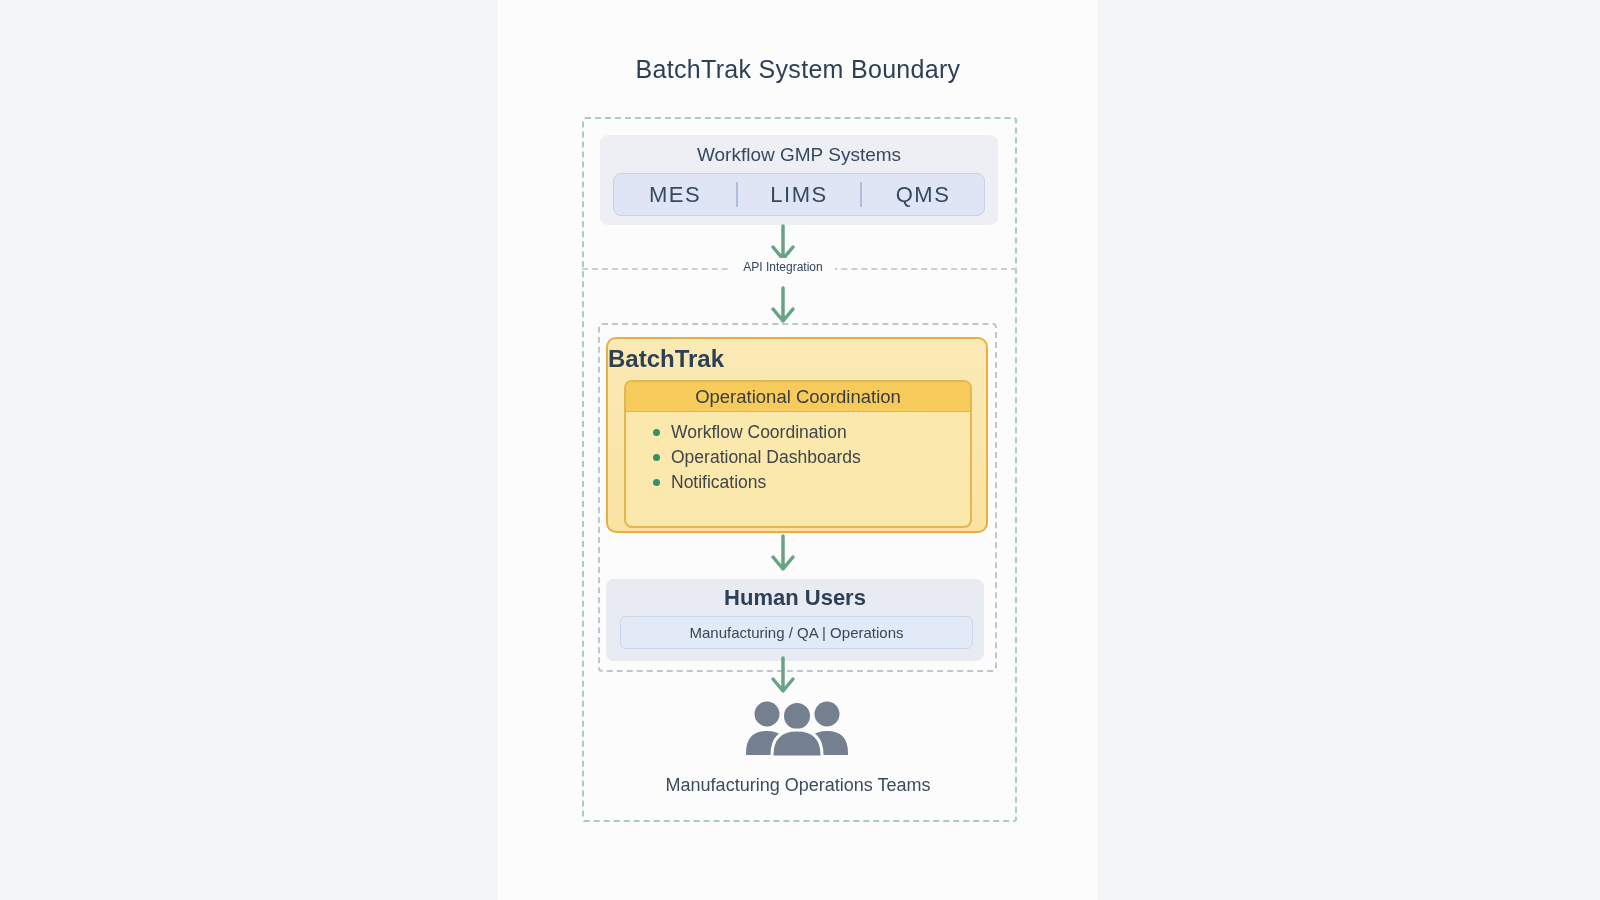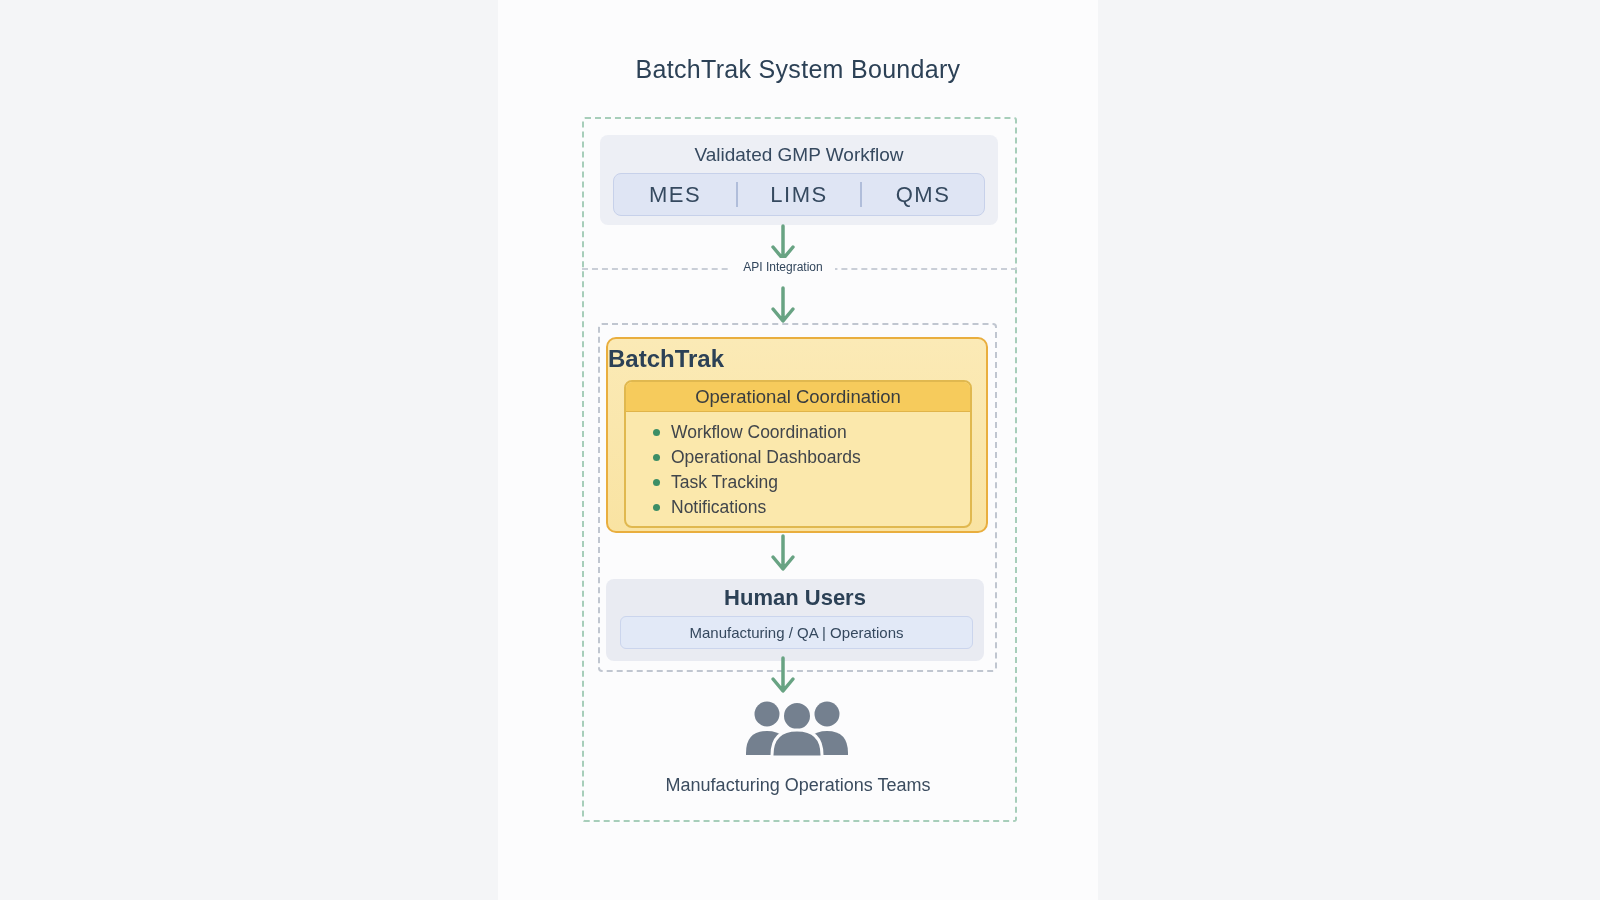--- a/index.html
+++ b/index.html
@@ -128,21 +128,21 @@
 
 <div id="stage">
 
   <div class="panel"></div>
 
   <div class="abs page-title">BatchTrak System Boundary</div>
 
   <div class="abs outer-boundary"></div>
 
   <div class="abs gmp-box">
-    <div class="gmp-title">Validated GMP Workflow</div>
+    <div class="gmp-title">Workflow GMP Systems</div>
     <div class="gmp-row">
       <div class="gmp-cell">MES</div>
       <div class="gmp-divider"></div>
       <div class="gmp-cell">LIMS</div>
       <div class="gmp-divider"></div>
       <div class="gmp-cell">QMS</div>
     </div>
   </div>
 
   <svg class="abs arrow" style="top:224px" viewBox="0 0 28 40">
@@ -168,24 +168,20 @@
         <li class="feature-item">
           <span class="bullet-dot"></span>
           <span>Workflow Coordination</span>
         </li>
         <li class="feature-item">
           <span class="bullet-dot"></span>
           <span>Operational Dashboards</span>
         </li>
         <li class="feature-item">
           <span class="bullet-dot"></span>
-          <span>Task Tracking</span>
-        </li>
-        <li class="feature-item">
-          <span class="bullet-dot"></span>
           <span>Notifications</span>
         </li>
       </ul>
     </div>
   </div>
 
   <svg class="abs arrow" style="top:534px" viewBox="0 0 28 40">
     <path d="M14 2 V32 M4 23 L14 35 L24 23" fill="none" stroke="#68a383" stroke-width="3.5" stroke-linecap="round" stroke-linejoin="round"></path>
   </svg>
 

